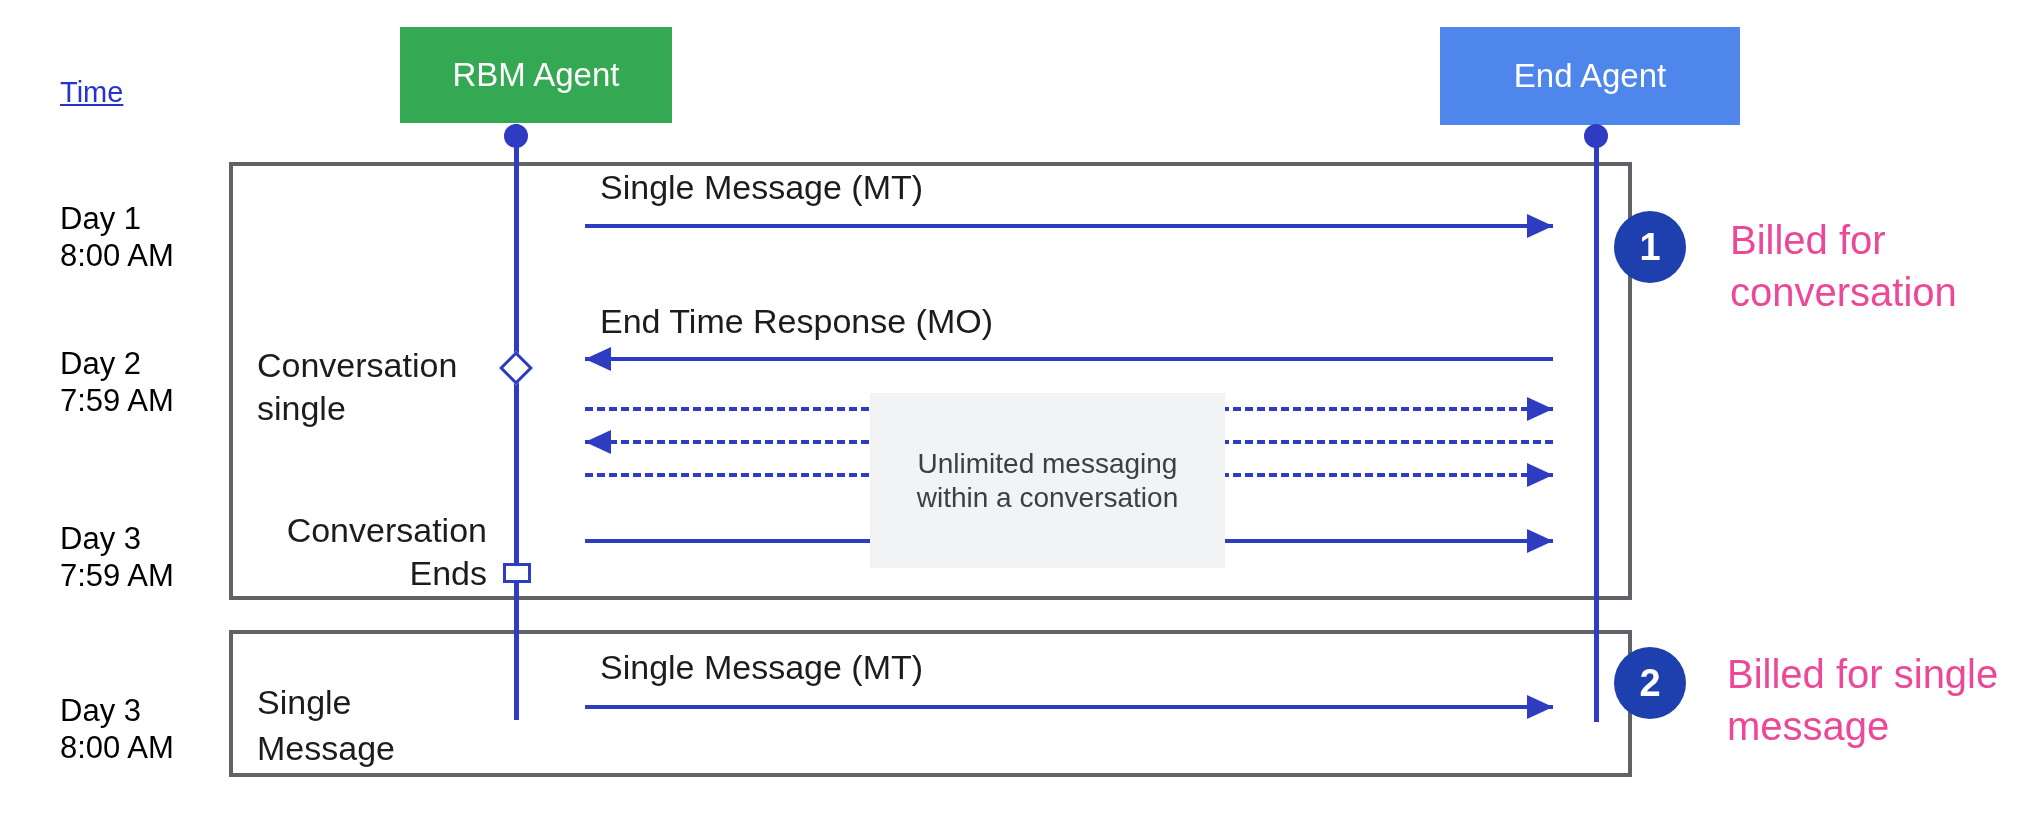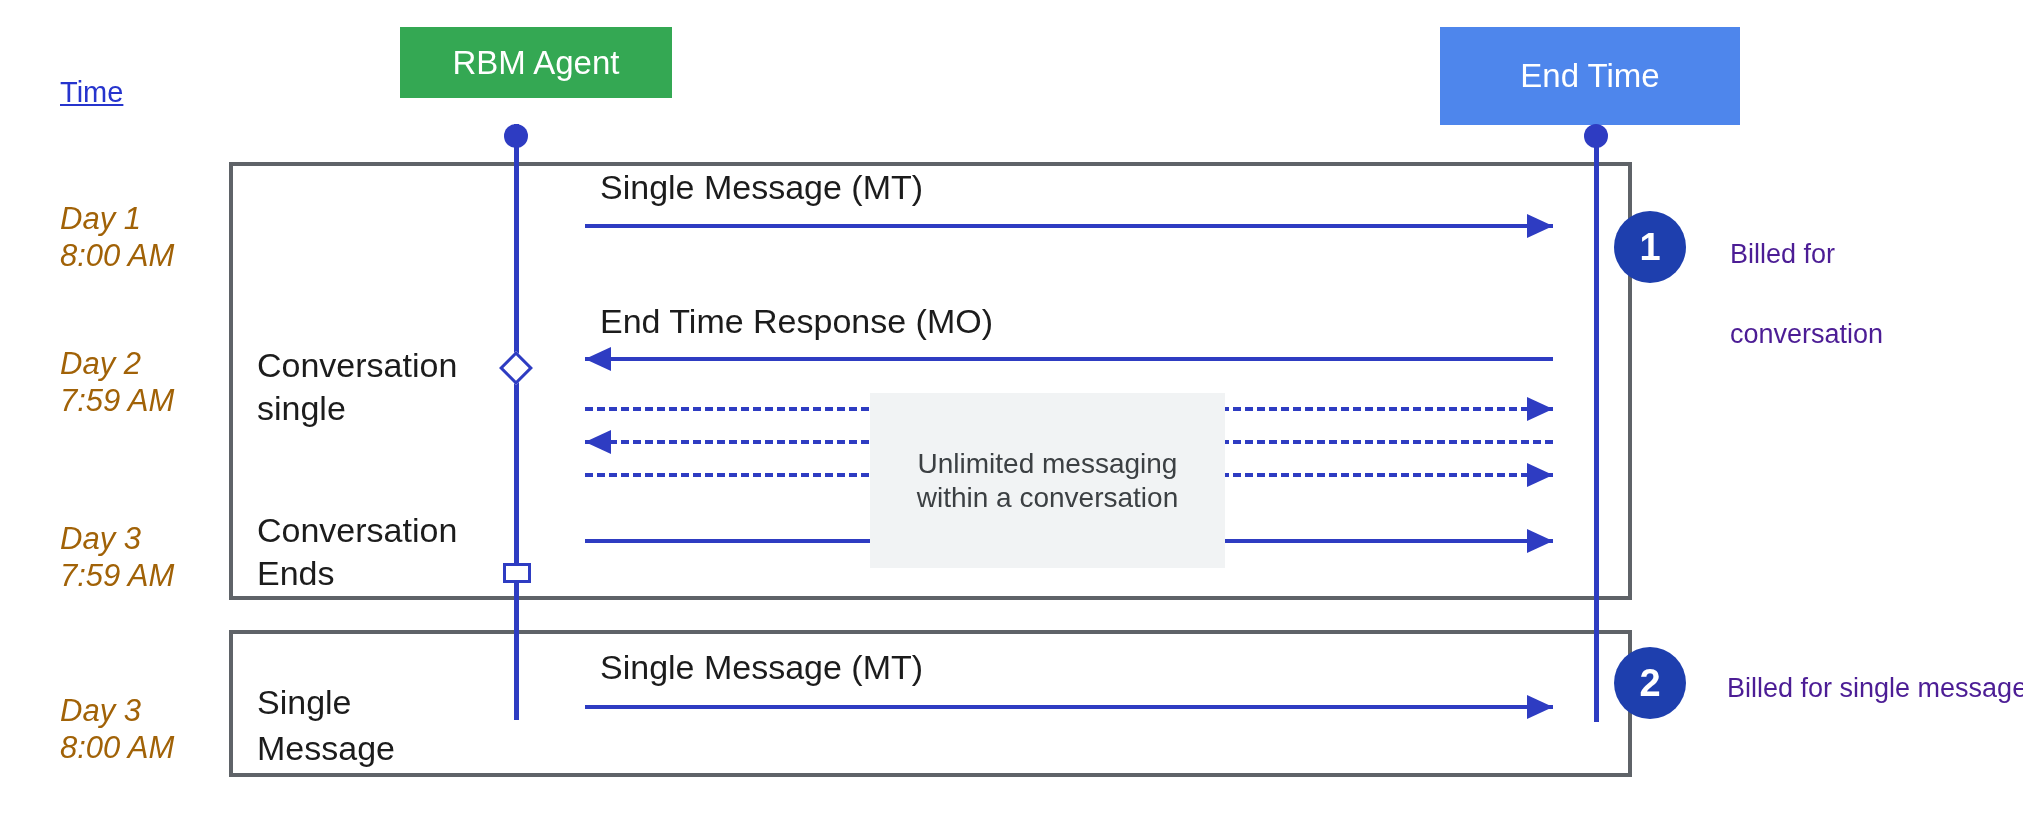--- a/index.html
+++ b/index.html
@@ -5,51 +5,51 @@
   html,body { margin:0; padding:0; background:#ffffff; }
   #canvas {
     position:relative; width:2023px; height:833px; overflow:hidden;
     font-family:"Liberation Sans", sans-serif; background:#ffffff;
   }
   
   .actor-box {
     position:absolute; display:flex; align-items:center; justify-content:center;
     color:#ffffff; font-size:33px; z-index:4;
   }
-  #rbm-box  { left:400px; top:27px;  width:272px; height:71px; background:#34a853; }
+  #rbm-box  { left:400px; top:27px;  width:272px; height:96px; background:#34a853; }
   #eu-box   { left:1440px; top:27px; width:300px; height:98px; background:#4e86ec; }
 
   
   .lifeline { position:absolute; width:5px; background:#2e3cc2; z-index:3; }
   #rbm-lifeline { left:514px;  top:124px; height:596px; }
   #eu-lifeline  { left:1594px; top:125px; height:597px; }
   .dot { position:absolute; width:24px; height:24px; border-radius:50%; background:#2e3cc2; z-index:4; }
   #rbm-dot { left:504px;  top:124px; }
   #eu-dot  { left:1584px; top:124px; }
 
   
   .frame { position:absolute; border:4px solid #5f6368; box-sizing:border-box; z-index:1; background:transparent; }
   #frame-conversation   { left:229px; top:162px; width:1403px; height:438px; }
   #frame-single-message { left:229px; top:630px; width:1403px; height:147px; }
 
   
   #time-axis-label {
     position:absolute; left:60px; top:76px; color:#2634cd; font-size:29px;
     text-decoration:underline; z-index:2;
   }
-  .timestamp { position:absolute; left:60px; color:#a16207; font-size:31px; line-height:37px; z-index:2;font-style:italic; }
+  .timestamp { position:absolute; left:60px; color:#000000; font-size:31px; line-height:37px; z-index:2; }
   #ts-0 { top:200px; }
   #ts-1 { top:345px; }
   #ts-2 { top:520px; }
   #ts-3 { top:692px; }
 
   
   .event-label { position:absolute; left:257px; color:#1c1c1c; font-size:34px; line-height:43px; z-index:2; }
   #lbl-conv-starts { top:344px; width:230px; }
-  #lbl-conv-ends   { top:509px; width:230px; }
+  #lbl-conv-ends   { top:509px; width:230px;text-align:right; }
   #lbl-single-msg  { top:679px; width:170px; line-height:46px; }
 
   
   .msg { position:absolute; left:585px; width:968px; height:4px; z-index:2; }
   .msg .shaft { width:100%; height:0; border-top:4px solid #2e3cc2; }
   .msg.dashed .shaft { border-top-style:dashed; }
   .head { position:absolute; width:0; height:0; border-top:12px solid transparent; border-bottom:12px solid transparent; }
   .head.right { right:0; top:-10px; border-left:26px solid #2e3cc2; }
   .head.left  { left:0;  top:-10px; border-right:26px solid #2e3cc2; }
   #msg-mt1 { top:224px; }
@@ -78,36 +78,36 @@
   }
 
   
   .badge {
     position:absolute; width:72px; height:72px; border-radius:50%;
     background:#1e3fae; color:#ffffff; font-size:38px; font-weight:bold;
     display:flex; align-items:center; justify-content:center; z-index:6;
   }
   #badge-1 { left:1614px; top:211px; }
   #badge-2 { left:1614px; top:647px; }
-  .annotation { position:absolute; color:#4c1d95; font-size:27px; line-height:80px; z-index:2; }
+  .annotation { position:absolute; color:#ec4899; font-size:40px; line-height:52px; z-index:2; }
   #annotation-1 { left:1730px; top:214px; width:250px; }
   #annotation-2 { left:1727px; top:648px; width:330px; }
 </style>
 </head>
 <body>
 
 <div id="canvas">
 
   <div id="time-axis-label">Time</div>
 
   <div id="rbm-box" class="actor-box">
     <span>RBM Agent</span>
   </div>
   <div id="eu-box" class="actor-box">
-    <span>End Time</span>
+    <span>End Agent</span>
   </div>
 
   <div id="rbm-dot" class="dot"></div>
   <div id="eu-dot" class="dot"></div>
   <div id="rbm-lifeline" class="lifeline"></div>
   <div id="eu-lifeline" class="lifeline"></div>
 
   <div id="frame-conversation" class="frame"></div>
   <div id="frame-single-message" class="frame"></div>
 

